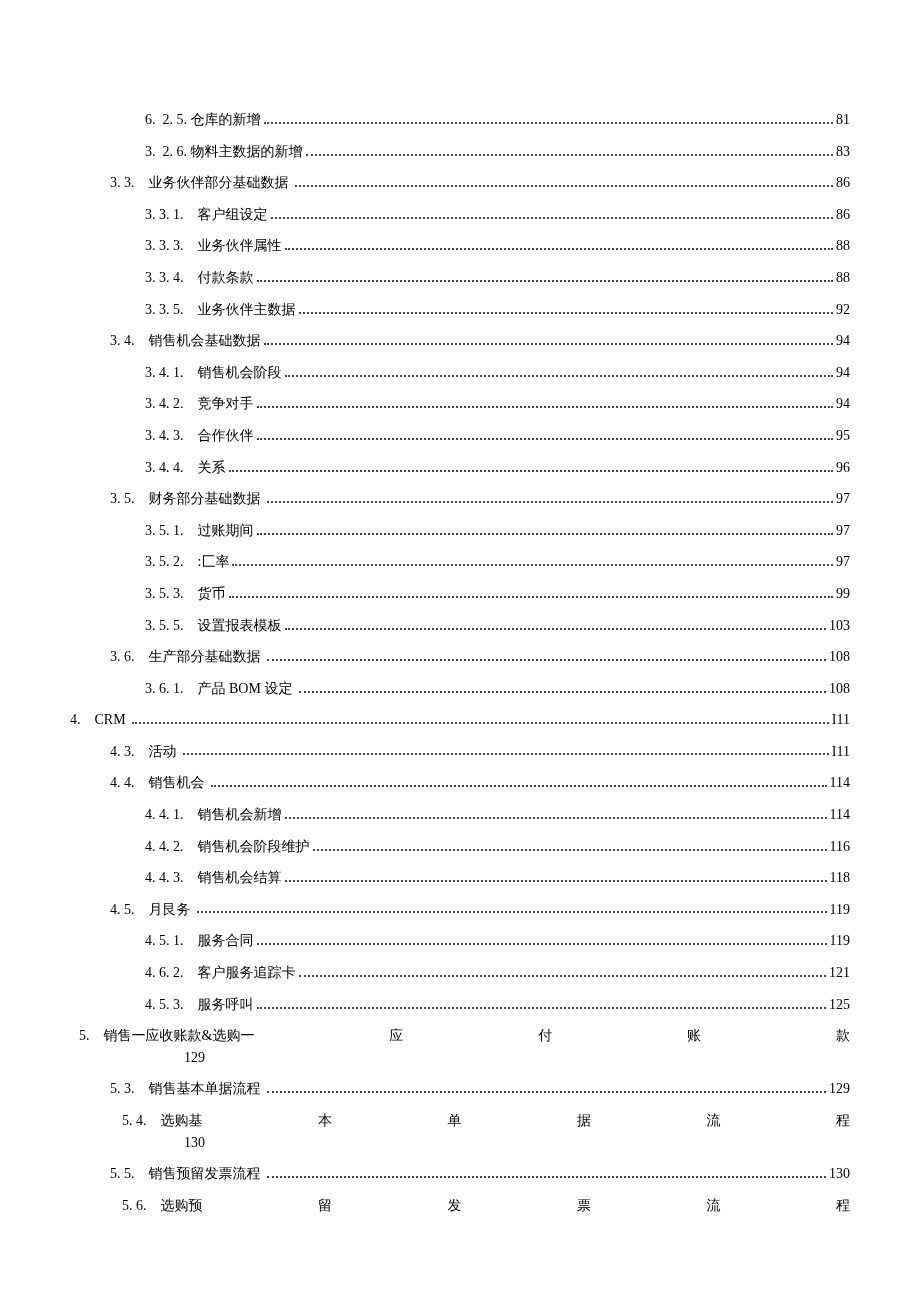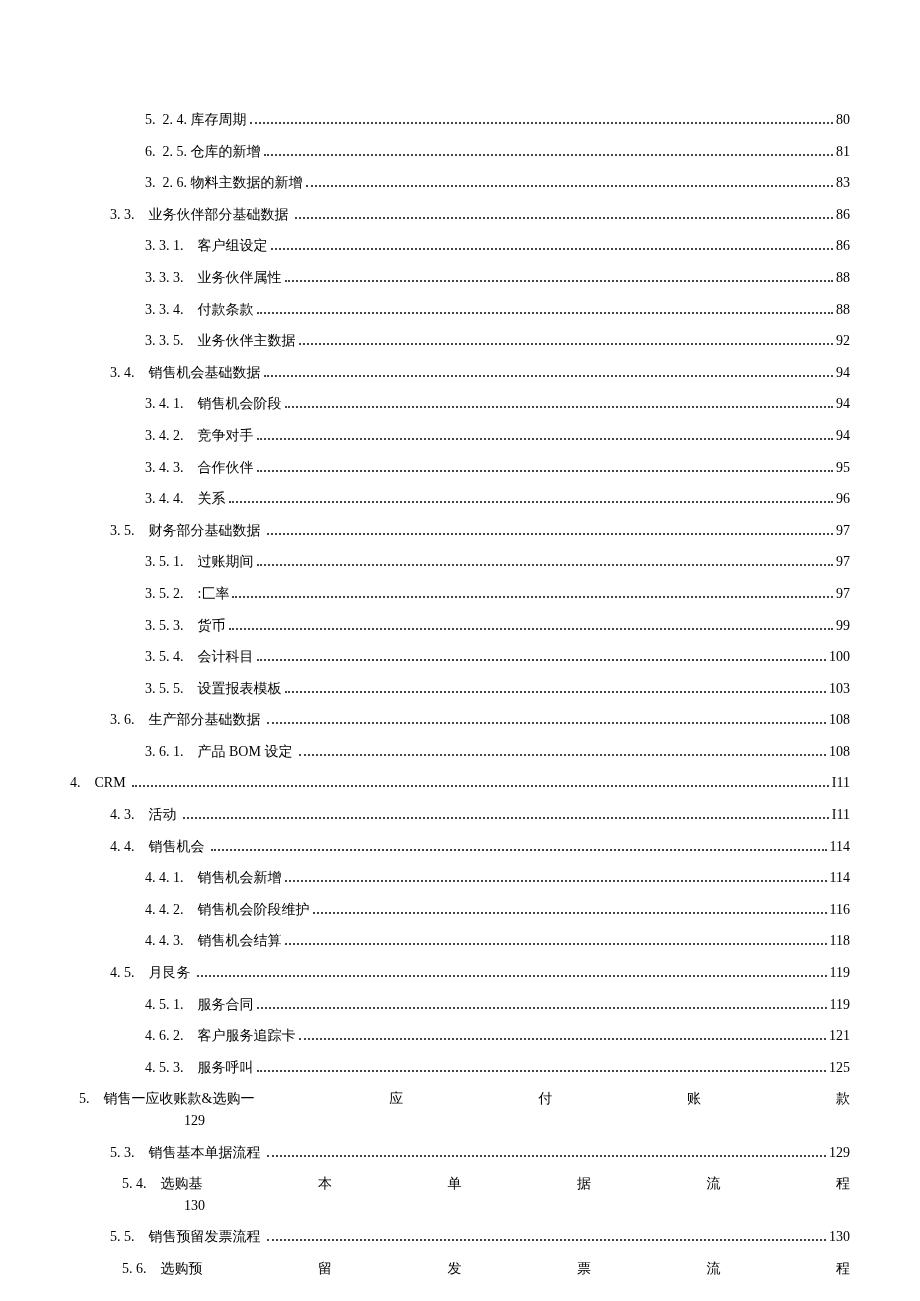--- a/index.html
+++ b/index.html
@@ -17,21 +17,21 @@
     color: #000;
     line-height: 1.4;
   }
   .toc-line {
     display: flex;
     align-items: baseline;
     white-space: nowrap;
     margin: 0 0 12px 0;
   }
   .indent-0 { margin-left: 0; }
-  .indent-1 { margin-left: 40px; }
+  .indent-1 { margin-left: 40px; align-items: center; }
   .indent-2 { margin-left: 75px; }
   .label-part { white-space: pre; }
   .dots {
     flex: 1 1 auto;
     border-bottom: 2px dotted #444;
     margin: 0 3px 3px 3px;
     height: 0.6em;
   }
   .page-num { white-space: nowrap; }
 
@@ -51,25 +51,20 @@
     margin-left: 114px;
     margin-top: 2px;
     margin-bottom: 12px;
   }
 </style>
 </head>
 <body>
 
 <div class="page" id="toc-container">
     <div class="toc-line indent-2">
-      <span class="label-part">5.  2. 4. 库存周期</span>
-      <span class="dots"></span>
-      <span class="page-num">80</span>
-    </div>
-    <div class="toc-line indent-2">
       <span class="label-part">6.  2. 5. 仓库的新增</span>
       <span class="dots"></span>
       <span class="page-num">81</span>
     </div>
     <div class="toc-line indent-2">
       <span class="label-part">3.  2. 6. 物料主数据的新增</span>
       <span class="dots"></span>
       <span class="page-num">83</span>
     </div>
     <div class="toc-line indent-1">
@@ -134,25 +129,20 @@
     </div>
     <div class="toc-line indent-2">
       <span class="label-part">3. 5. 2.    :匚率</span>
       <span class="dots"></span>
       <span class="page-num">97</span>
     </div>
     <div class="toc-line indent-2">
       <span class="label-part">3. 5. 3.    货币</span>
       <span class="dots"></span>
       <span class="page-num">99</span>
-    </div>
-    <div class="toc-line indent-2">
-      <span class="label-part">3. 5. 4.    会计科目</span>
-      <span class="dots"></span>
-      <span class="page-num">100</span>
     </div>
     <div class="toc-line indent-2">
       <span class="label-part">3. 5. 5.    设置报表模板</span>
       <span class="dots"></span>
       <span class="page-num">103</span>
     </div>
     <div class="toc-line indent-1">
       <span class="label-part">3. 6.    生产部分基础数据 </span>
       <span class="dots"></span>
       <span class="page-num">108</span>

